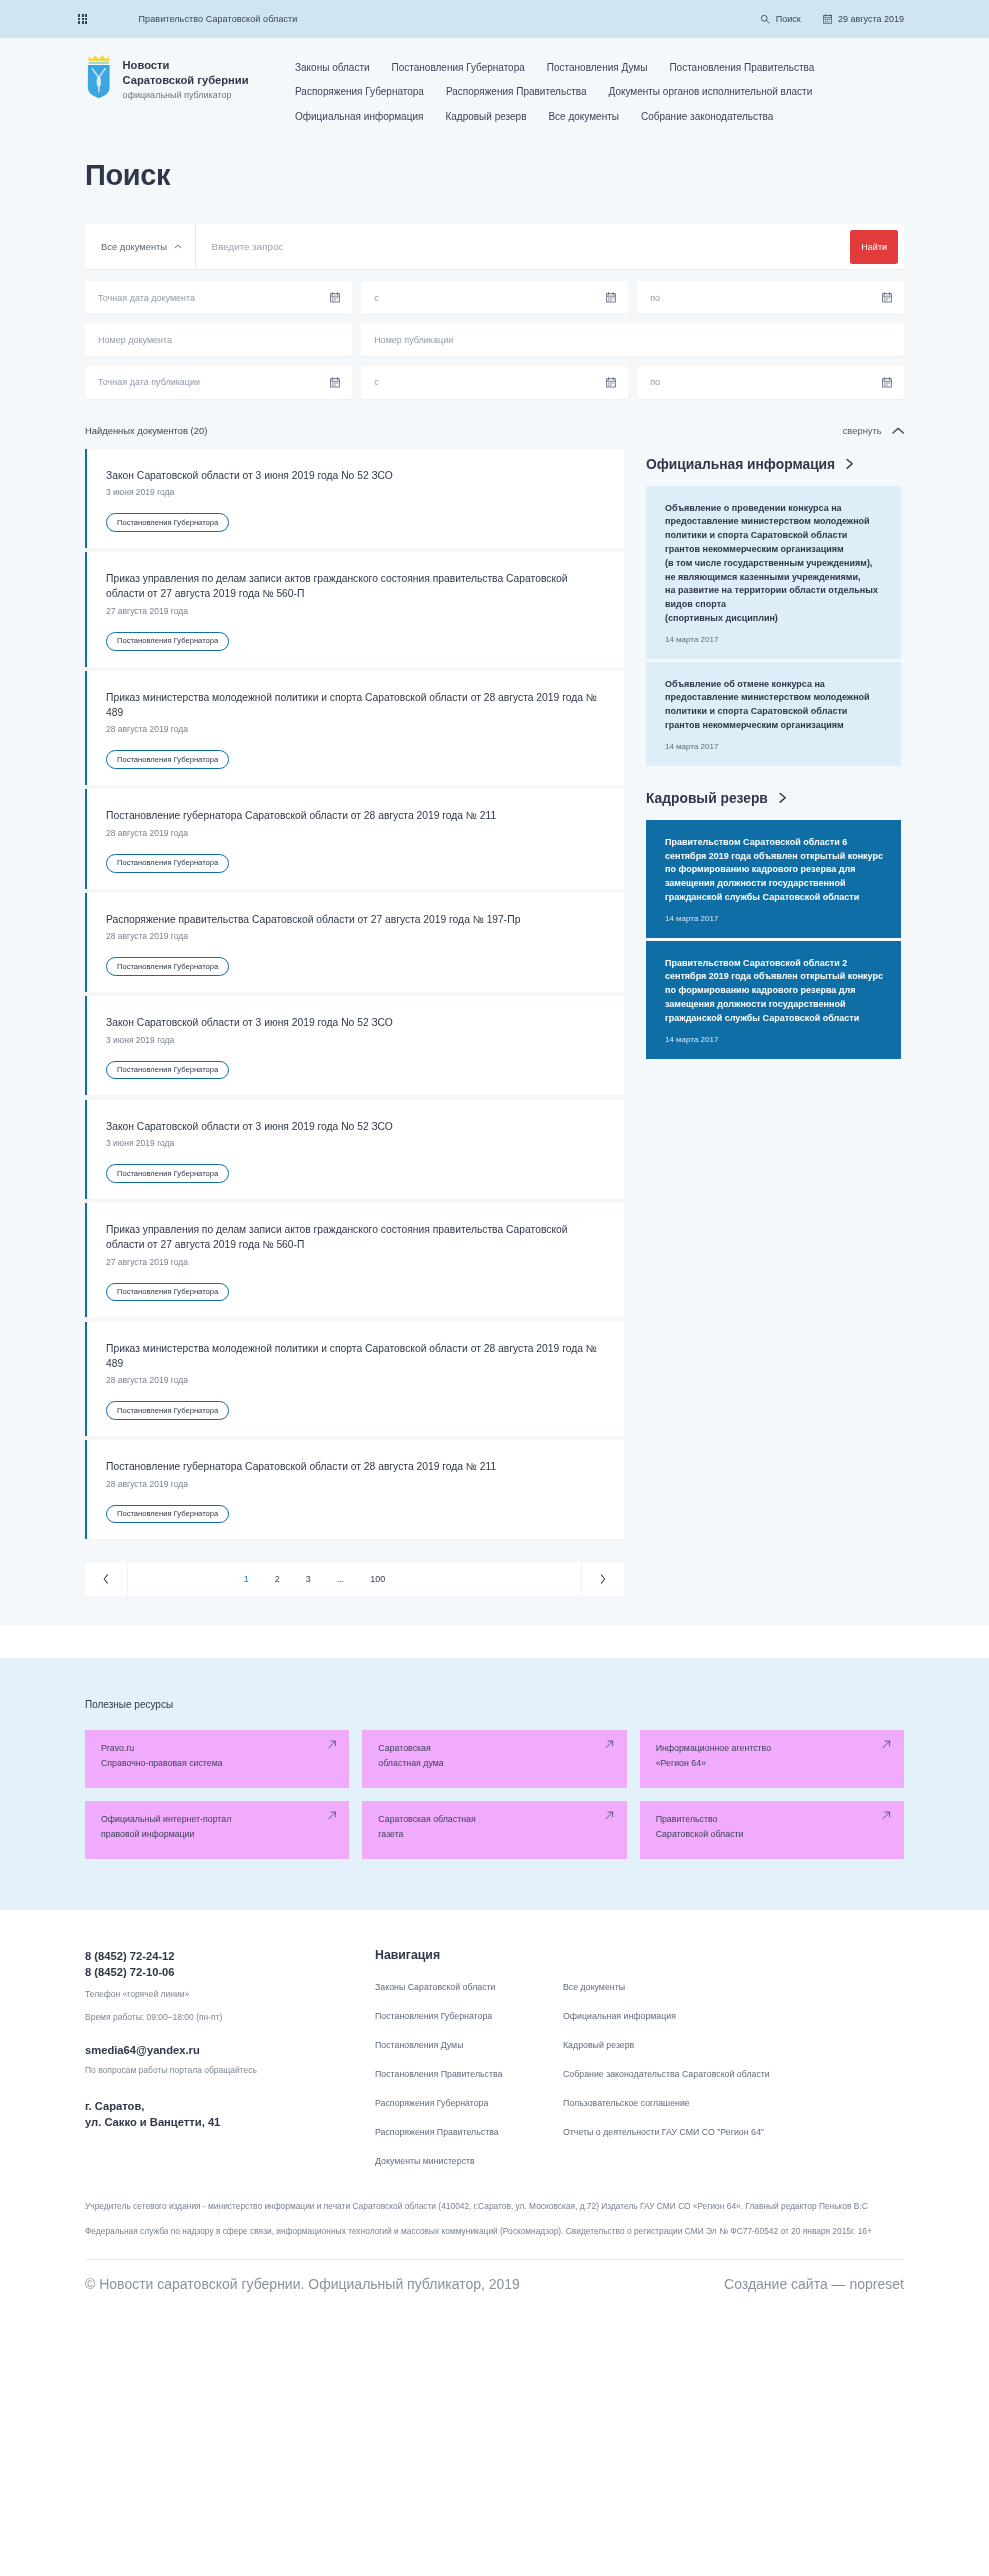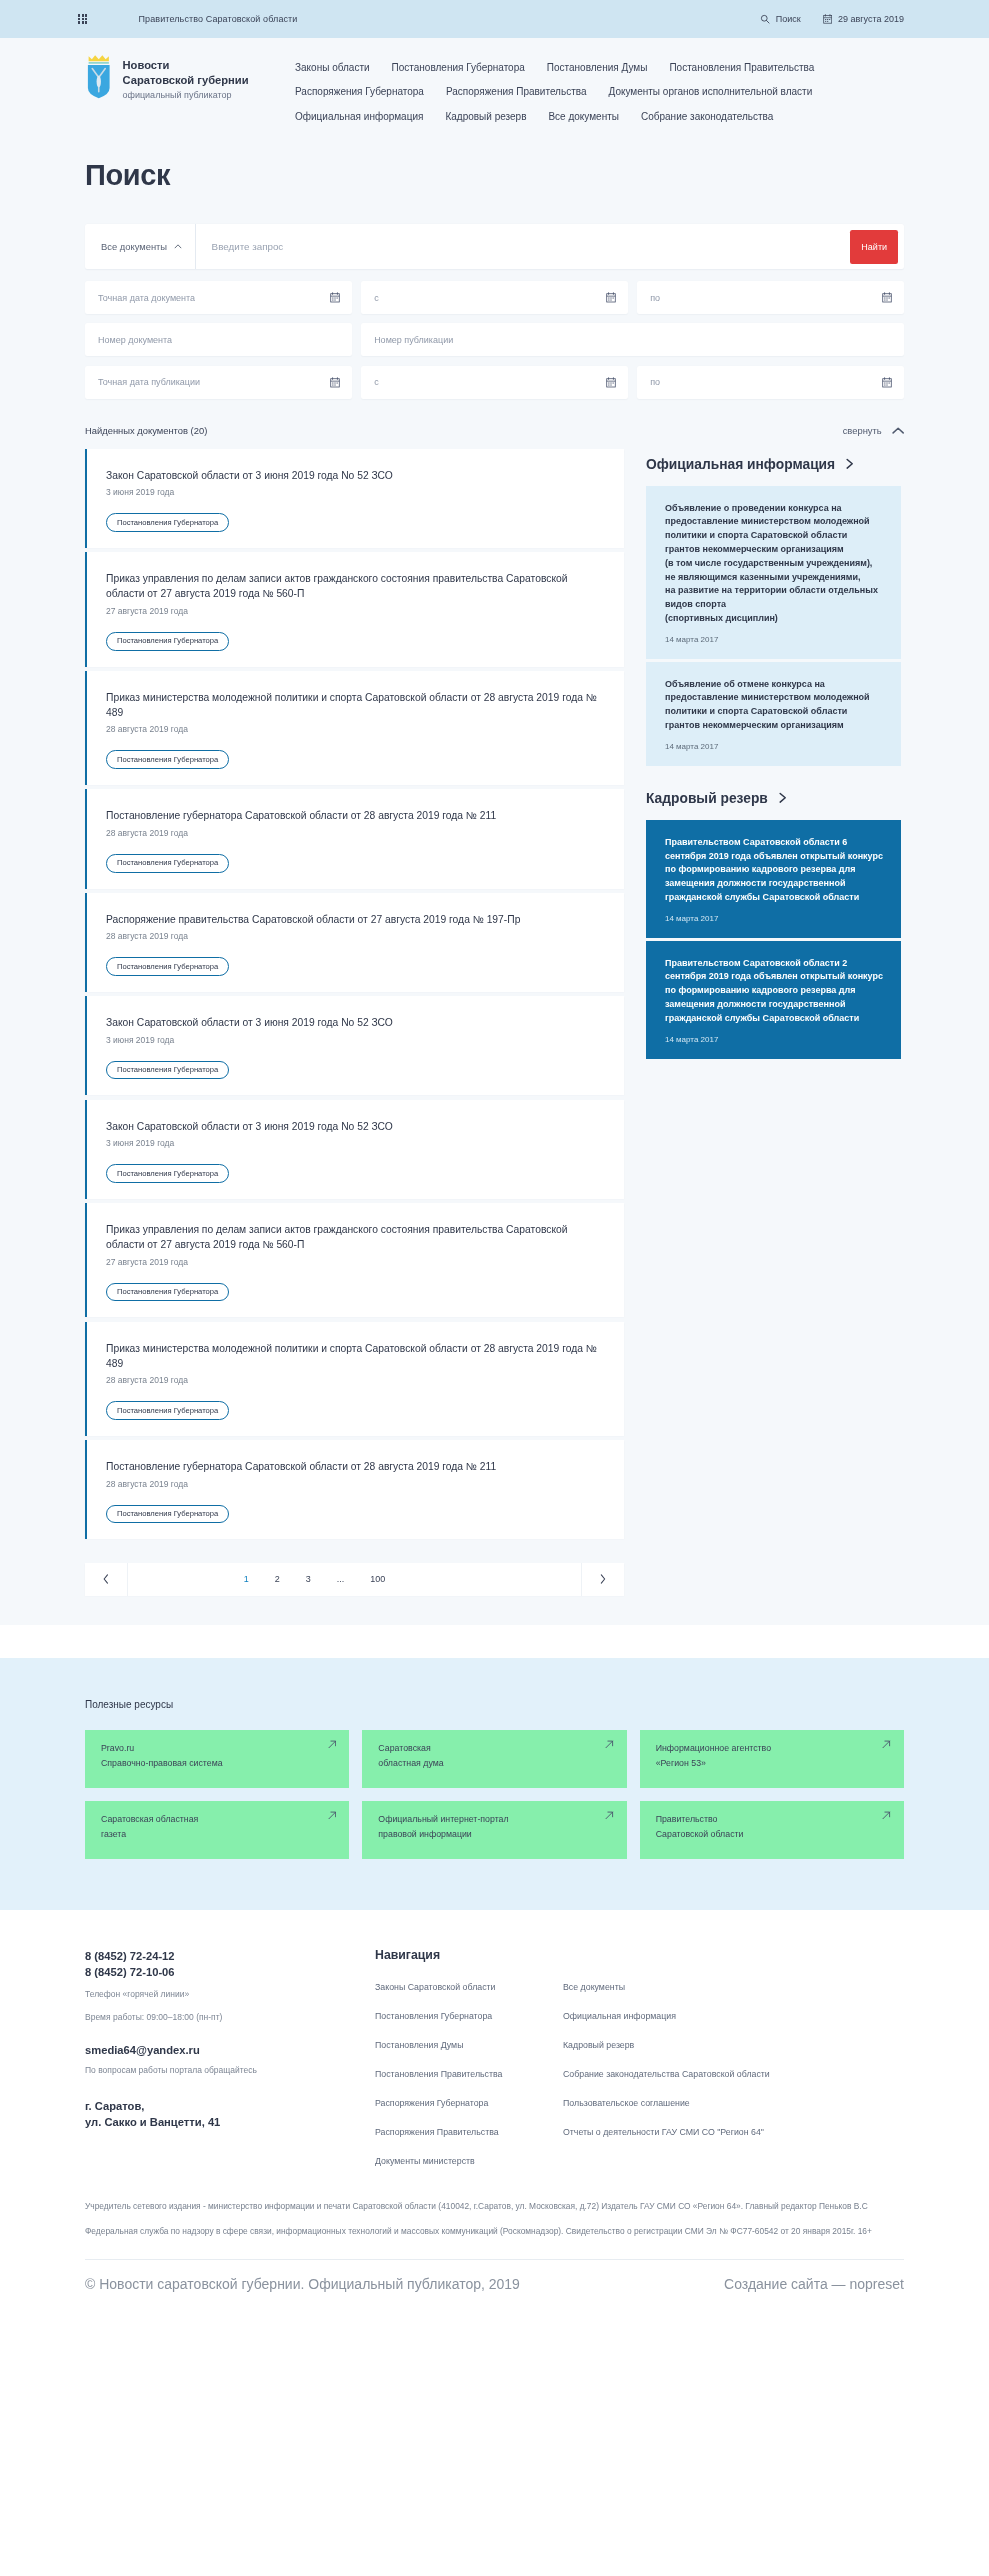--- a/index.html
+++ b/index.html
@@ -153,21 +153,21 @@
   .pg-arrow.next { border-left: 0.7px solid #eef2f6; margin-left: auto; }
   .pg-nums { flex: 1; display: flex; align-items: center; justify-content: center; gap: 26px; padding-right: 80px; }
   .pg-num { font-size: 9px; color: #3b4357; cursor: pointer; }
   .pg-num.active { color: #1080c0; }
 
   
   .resources { background: #e2f1fa; padding: 41px 85px 51px 85px; margin-top: 33px; }
   .res-title { font-size: 10px; font-weight: normal; color: #2f3749; margin-bottom: 20px; }
   .res-grid { display: grid; grid-template-columns: repeat(3, 1fr); gap: 13px; }
   .res-card {
-    background: #86efac; height: 58px; padding: 11.6px 14.5px 0 16px;
+    background: #f0abfc; height: 58px; padding: 11.6px 14.5px 0 16px;
     position: relative; cursor: pointer;
   }
   .res-card .r1, .res-card .r2 { font-size: 8.8px; color: #3b4357; line-height: 14.5px; }
   .res-card .ext { position: absolute; top: 10px; right: 13px; }
 
   
   .footer { background: #fff; padding: 38px 85px 0 85px; }
   .foot-cols { display: flex; gap: 0; }
   .foot-contacts { width: 290px; flex: none; }
   .f-phone { font-size: 11.2px; font-weight: bold; color: #2f3749; line-height: 16px; }
@@ -522,37 +522,37 @@
           </svg>
         <div class="r1">Саратовская</div>
         <div class="r2">областная дума</div>
       </div>
       <div class="res-card">
         <svg class="ext" width="8.7" height="8.7" viewBox="0 0 12 12" fill="none" stroke="#46506a" stroke-width="1.2">
             <line x1="1" y1="11" x2="10.5" y2="1.5" stroke-linecap="round"></line>
             <polyline points="4,1.5 10.5,1.5 10.5,8" stroke-linecap="round" stroke-linejoin="round"></polyline>
           </svg>
         <div class="r1">Информационное агентство</div>
-        <div class="r2">«Регион 53»</div>
+        <div class="r2">«Регион 64»</div>
       </div>
       <div class="res-card">
         <svg class="ext" width="8.7" height="8.7" viewBox="0 0 12 12" fill="none" stroke="#46506a" stroke-width="1.2">
             <line x1="1" y1="11" x2="10.5" y2="1.5" stroke-linecap="round"></line>
             <polyline points="4,1.5 10.5,1.5 10.5,8" stroke-linecap="round" stroke-linejoin="round"></polyline>
           </svg>
-        <div class="r1">Саратовская областная</div>
-        <div class="r2">газета</div>
+        <div class="r1">Официальный интернет-портал</div>
+        <div class="r2">правовой информации</div>
       </div>
       <div class="res-card">
         <svg class="ext" width="8.7" height="8.7" viewBox="0 0 12 12" fill="none" stroke="#46506a" stroke-width="1.2">
             <line x1="1" y1="11" x2="10.5" y2="1.5" stroke-linecap="round"></line>
             <polyline points="4,1.5 10.5,1.5 10.5,8" stroke-linecap="round" stroke-linejoin="round"></polyline>
           </svg>
-        <div class="r1">Официальный интернет-портал</div>
-        <div class="r2">правовой информации</div>
+        <div class="r1">Саратовская областная</div>
+        <div class="r2">газета</div>
       </div>
       <div class="res-card">
         <svg class="ext" width="8.7" height="8.7" viewBox="0 0 12 12" fill="none" stroke="#46506a" stroke-width="1.2">
             <line x1="1" y1="11" x2="10.5" y2="1.5" stroke-linecap="round"></line>
             <polyline points="4,1.5 10.5,1.5 10.5,8" stroke-linecap="round" stroke-linejoin="round"></polyline>
           </svg>
         <div class="r1">Правительство</div>
         <div class="r2">Саратовской области</div>
       </div>
     </div>

